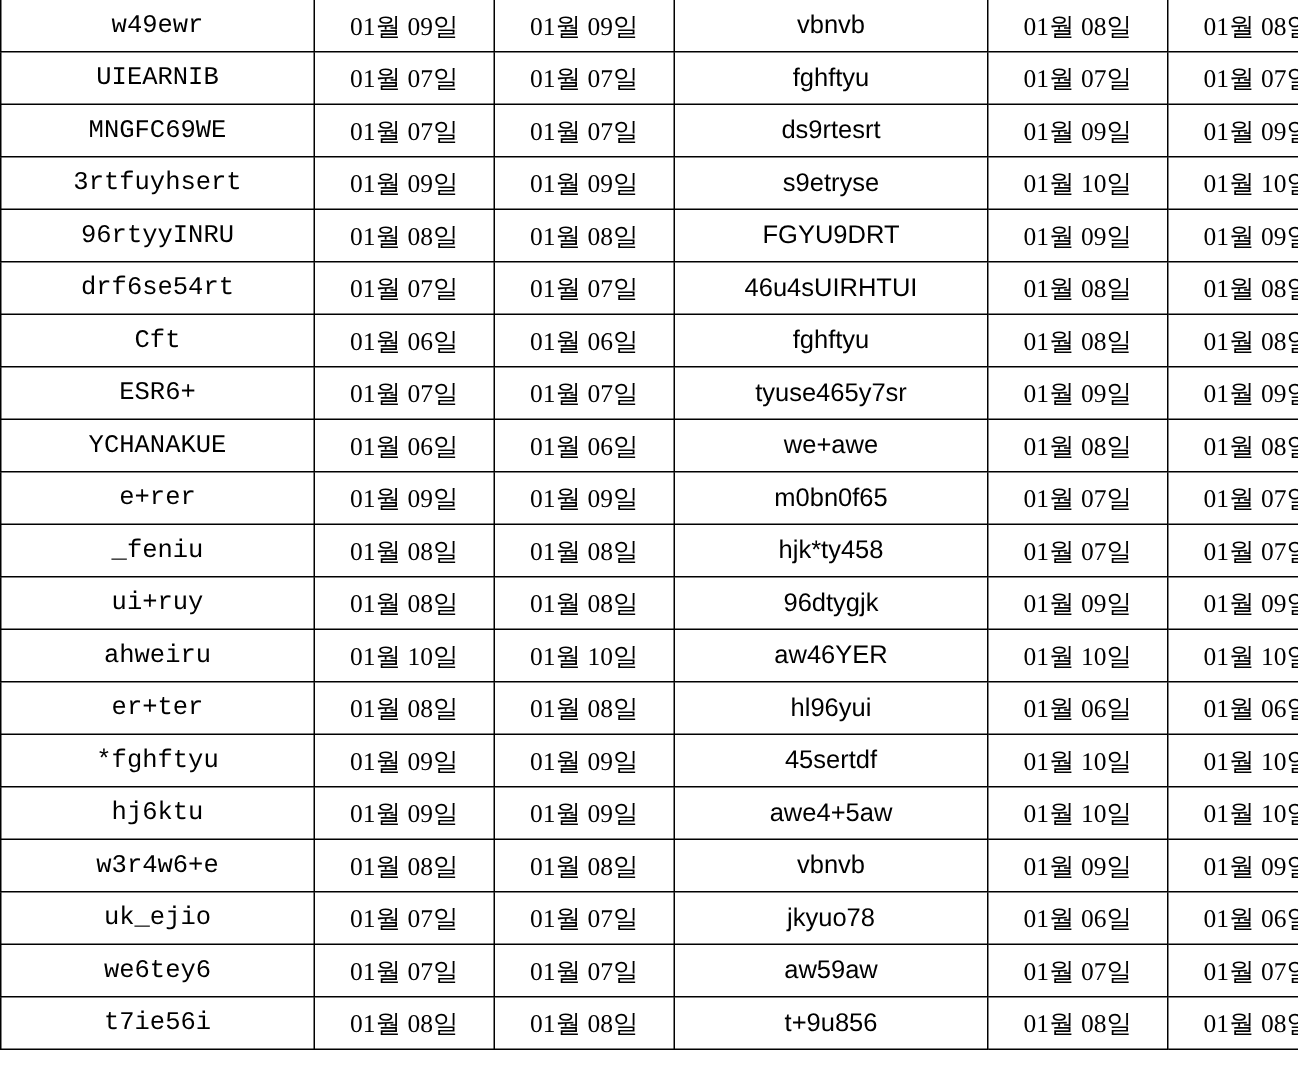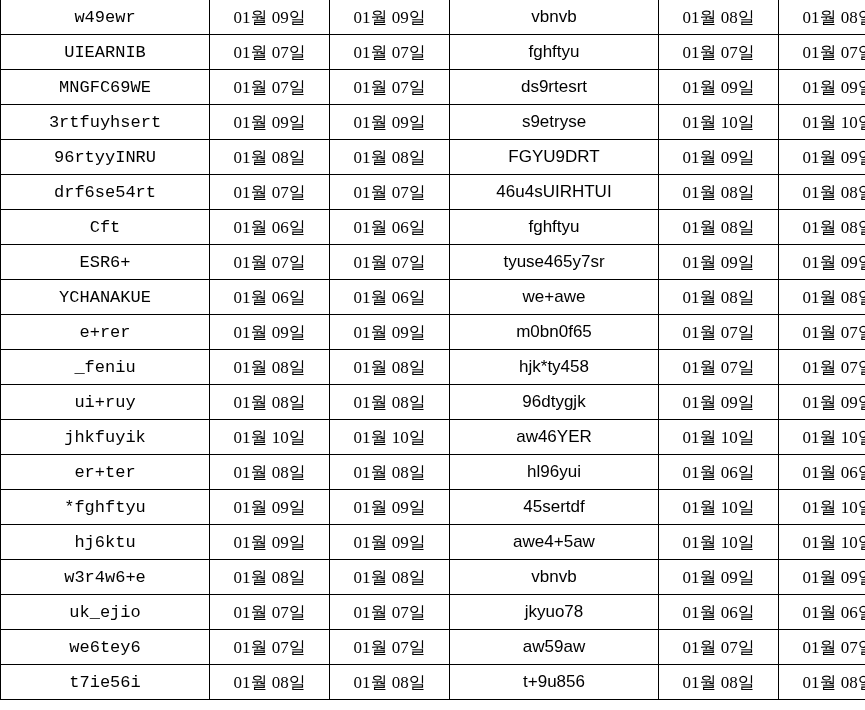--- a/index.html
+++ b/index.html
@@ -150,21 +150,21 @@
         </tr>
         <tr>
           <td class="col-name">ui+ruy</td>
           <td class="col-date">01월 08일</td>
           <td class="col-date">01월 08일</td>
           <td class="col-name2">96dtygjk</td>
           <td class="col-date">01월 09일</td>
           <td class="col-date">01월 09일</td>
         </tr>
         <tr>
-          <td class="col-name">jhkfuyik</td>
+          <td class="col-name">ahweiru</td>
           <td class="col-date">01월 10일</td>
           <td class="col-date">01월 10일</td>
           <td class="col-name2">aw46YER</td>
           <td class="col-date">01월 10일</td>
           <td class="col-date">01월 10일</td>
         </tr>
         <tr>
           <td class="col-name">er+ter</td>
           <td class="col-date">01월 08일</td>
           <td class="col-date">01월 08일</td>

